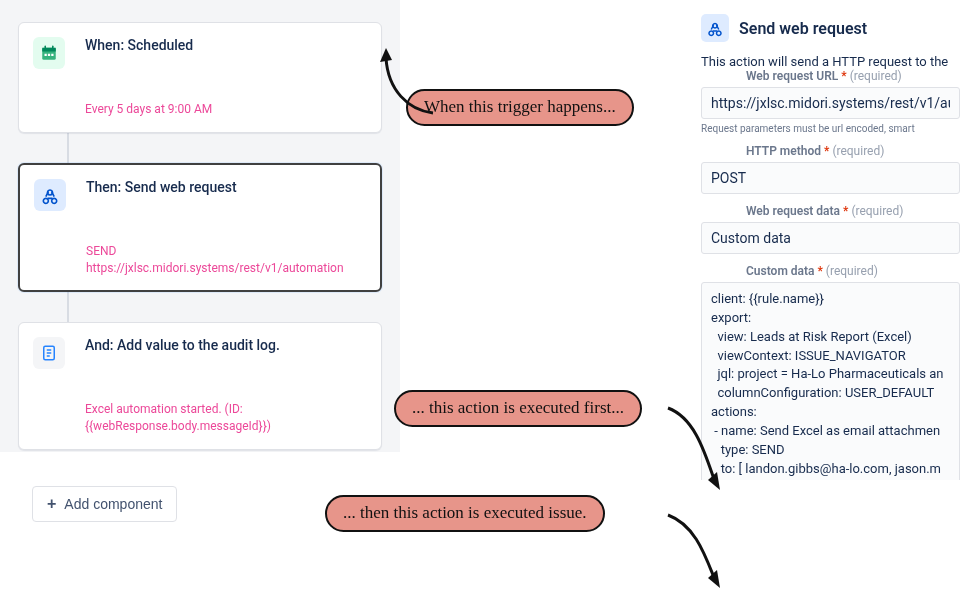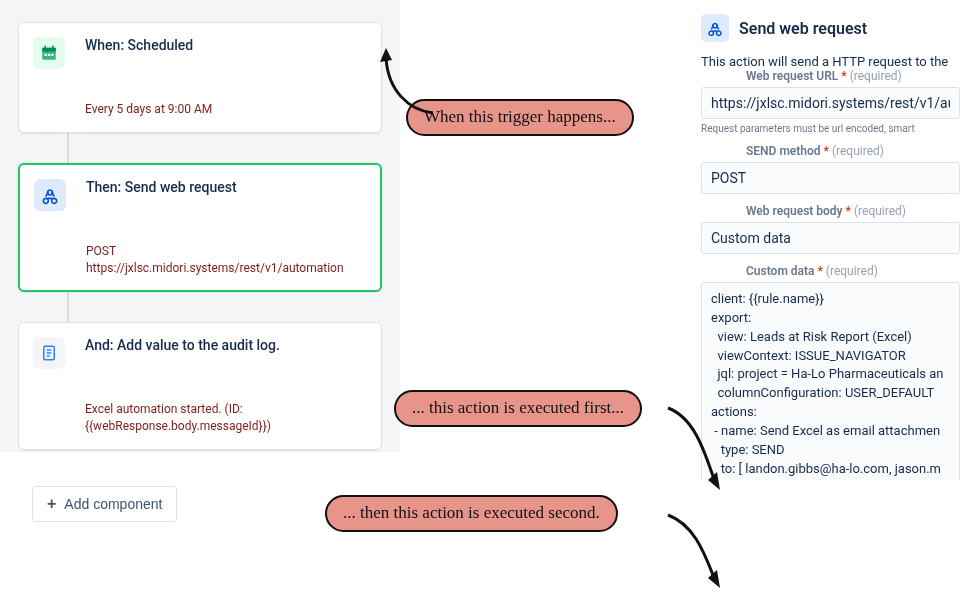--- a/index.html
+++ b/index.html
@@ -3,27 +3,27 @@
 <meta charset="utf-8">
 <style>
   * { box-sizing: border-box; margin: 0; padding: 0; }
   html, body { width: 960px; height: 600px; font-family: -apple-system, BlinkMacSystemFont, "Segoe UI", Roboto, sans-serif; font-size: 14px; color: #172B4D; background: #fff; overflow: hidden; }
   .canvas { position: relative; width: 960px; height: 600px; }
 
   
   .builder { position: absolute; left: 0; top: 0; width: 400px; height: 452px; background: #f4f5f7; padding: 22px 18px; }
   .spine { position: absolute; left: 67px; top: 56px; width: 2px; height: 280px; background: #d8dce3; }
   .card { position: relative; background: #fff; border: 1px solid #dfe1e6; border-radius: 6px; padding: 14px 16px 14px 66px; margin-bottom: 30px; box-shadow: 0 1px 1px rgba(9,30,66,.08); }
-  .card.selected { border: 2px solid #22c55e; box-shadow: 0 0 0 1px #4c9aff22; }
+  .card.selected { border: 2px solid #404040; box-shadow: 0 0 0 1px #4c9aff22; }
   .card .icon-box { position: absolute; left: 14px; top: 14px; width: 32px; height: 32px; border-radius: 6px; display: flex; align-items: center; justify-content: center; }
   .icon-green { background: #e3fcef; }
   .icon-blue  { background: #deebff; }
   .icon-plain { background: #f4f5f7; }
   .card .title { font-weight: 500; font-size: 14px; color: #172B4D; margin-bottom: 4px; }
-  .card .sub { font-size: 12px; color: #7f1d1d; line-height: 1.4; margin-top: 48px; }
+  .card .sub { font-size: 12px; color: #ec4899; line-height: 1.4; margin-top: 48px; }
   .add-comp { display: inline-flex; align-items: center; gap: 8px; padding: 8px 14px; background: #fff; border: 1px solid #dfe1e6; border-radius: 4px; color: #42526e; font-size: 14px; cursor: pointer; margin-top: 6px; margin-left: 14px; }
   .plus { font-size: 16px; font-weight: 600; color: #42526e; }
 
   
   .panel { position: absolute; right: 0; top: 0; width: 273px; height: 480px; padding: 14px 0 14px 14px; background: #fff; overflow: hidden; }
   .panel-head { display: flex; align-items: center; gap: 10px; margin-bottom: 12px; }
   .panel-head .icon-box { width: 28px; height: 28px; border-radius: 5px; background: #deebff; display:flex; align-items:center; justify-content:center; }
   .panel-head h2 { font-size: 16px; font-weight: 600; }
   .panel p.desc { font-size: 13px; color: #172B4D; white-space: nowrap; }
   .field { margin-bottom: 10px; }
@@ -65,21 +65,21 @@
     </div>
 
     <div class="card selected">
       <div class="icon-box icon-blue">
         <svg width="20" height="20" viewBox="0 0 24 24">
             <path d="M7 16 a3 3 0 1 0 0.01 0 M17 16 a3 3 0 1 0 0.01 0 M12 6 a3 3 0 1 0 0.01 0" fill="none" stroke="#0052cc" stroke-width="2"></path>
             <path d="M10 8 L7 14 M14 8 L17 14 M9 16 L15 16" stroke="#0052cc" stroke-width="2" fill="none"></path>
           </svg>
       </div>
       <div class="title">Then: Send web request</div>
-      <div class="sub">POST https://jxlsc.midori.systems/rest/v1/automation</div>
+      <div class="sub">SEND https://jxlsc.midori.systems/rest/v1/automation</div>
     </div>
 
     <div class="card">
       <div class="icon-box icon-plain">
         <svg width="18" height="18" viewBox="0 0 24 24">
             <rect x="5" y="3" width="14" height="18" rx="2" fill="none" stroke="#2684ff" stroke-width="2"></rect>
             <line x1="9" y1="8" x2="15" y2="8" stroke="#2684ff" stroke-width="2"></line>
             <line x1="9" y1="12" x2="15" y2="12" stroke="#2684ff" stroke-width="2"></line>
             <line x1="9" y1="16" x2="13" y2="16" stroke="#2684ff" stroke-width="2"></line>
           </svg>
@@ -106,26 +106,26 @@
     </div>
     <p class="desc">This action will send a HTTP request to the</p>
 
     <div class="field">
       <div class="field-label"><span>Web request URL</span><span class="req"> *</span> <span class="suffix">(required)</span></div>
       <input class="text-input" value="https://jxlsc.midori.systems/rest/v1/auto" style="">
       <div class="hint">Request parameters must be url encoded, smart</div>
     </div>
 
     <div class="field">
-      <div class="field-label"><span>SEND method</span><span class="req"> *</span> <span class="suffix">(required)</span></div>
+      <div class="field-label"><span>HTTP method</span><span class="req"> *</span> <span class="suffix">(required)</span></div>
       <div class="select-input">POST</div>
     </div>
 
     <div class="field">
-      <div class="field-label"><span>Web request body</span><span class="req"> *</span> <span class="suffix">(required)</span></div>
+      <div class="field-label"><span>Web request data</span><span class="req"> *</span> <span class="suffix">(required)</span></div>
       <div class="select-input">Custom data</div>
     </div>
 
     <div class="field">
       <div class="field-label"><span>Custom data</span><span class="req"> *</span> <span class="suffix">(required)</span></div>
       <div class="textarea-input">client: {{rule.name}}
 export:
   view: Leads at Risk Report (Excel)
   viewContext: ISSUE_NAVIGATOR
   jql: project = Ha-Lo Pharmaceuticals an
@@ -133,31 +133,31 @@
 actions:
  - name: Send Excel as email attachmen
    type: SEND
    to: [ landon.gibbs@ha-lo.com, jason.m
    subject: Pipeline report for {{now.jiraD
    body: Find the &lt;b&gt;pipeline report&lt;/b
  - name: Attach Excel to issue</div>
     </div>
   </div>
 
-  <div class="callout" style="left:406px; top:99px;">When this trigger happens...</div>
+  <div class="callout" style="left:406px; top:89px;">When this trigger happens...</div>
   <svg class="arrow" style="left:378px; top:40px; width:80px; height:80px;">
     <path d="M55 73 C 30 70, 10 50, 8 18"></path>
     <polygon class="head" points="8,8 2,22 14,20"></polygon>
   </svg>
 
   <div class="callout" style="left:394px; top:390px;">... this action is executed first...</div>
   <svg class="arrow" style="left:660px; top:398px; width:80px; height:100px;">
     <path d="M8 10 C 35 20, 45 55, 55 84"></path>
     <polygon class="head" points="60,92 48,82 57,74"></polygon>
   </svg>
 
-  <div class="callout" style="left:325px; top:495px;">... then this action is executed second.</div>
+  <div class="callout" style="left:325px; top:495px;">... then this action is executed issue.</div>
   <svg class="arrow" style="left:660px; top:505px; width:80px; height:90px;">
     <path d="M8 10 C 35 20, 45 50, 55 75"></path>
     <polygon class="head" points="60,83 48,73 57,65"></polygon>
   </svg>
 
 </div>
 
 </body></html>

